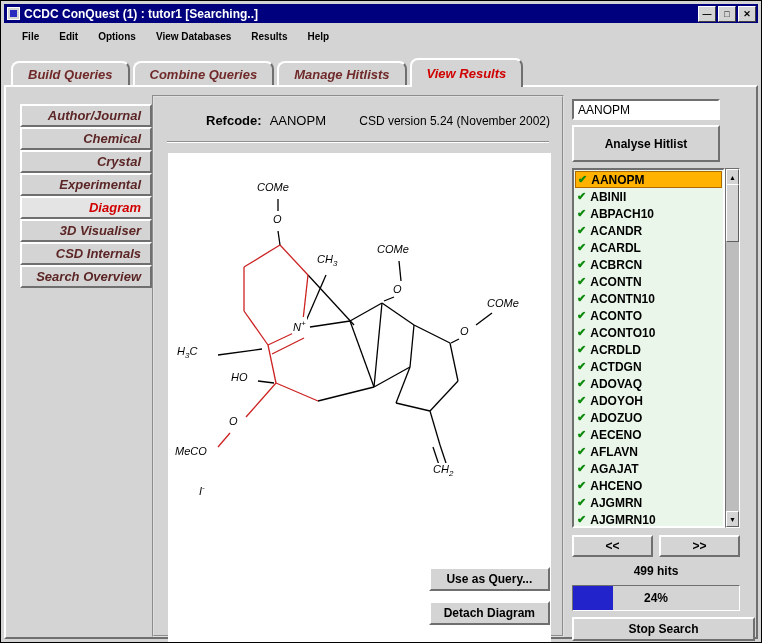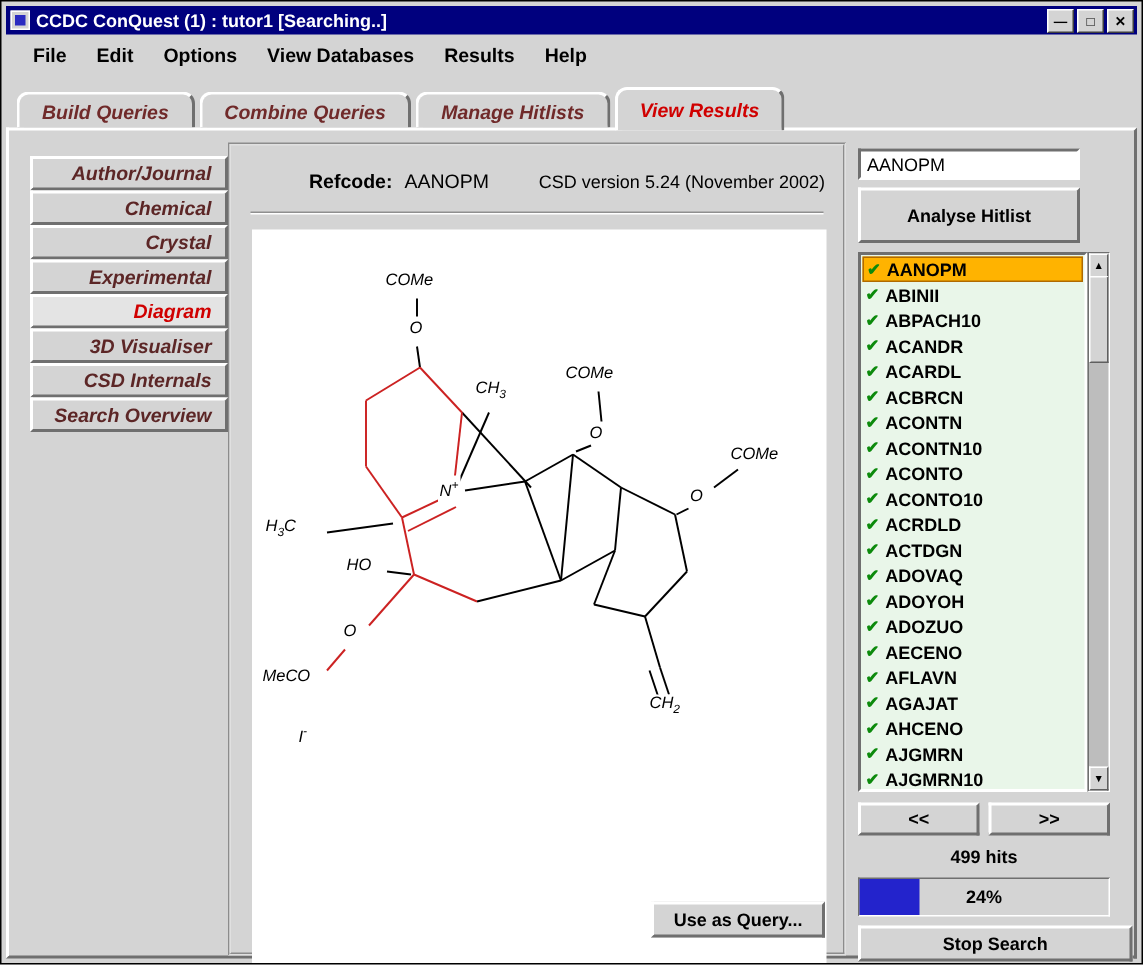--- a/index.html
+++ b/index.html
@@ -14,21 +14,21 @@
     display:flex;align-items:center;padding:0 2px;color:#fff;font-weight:bold;font-size:12px;}
   .app-icon{width:13px;height:13px;margin:0 4px 0 1px;background:#d4d4d4;border:1px solid #fff;
     box-sizing:border-box;position:relative;}
   .app-icon::after{content:"";position:absolute;left:2px;top:2px;right:2px;bottom:2px;background:#2a2ac0;}
   .title-text{flex:1;white-space:nowrap;overflow:hidden;}
   .tbtn{width:16px;height:14px;margin-left:2px;background:#d4d4d4;font-size:9px;font-weight:bold;
     color:#000;display:flex;align-items:center;justify-content:center;
     border-style:solid;border-width:1px;border-color:#ffffff #3f3f3f #3f3f3f #ffffff;}
 
   .menubar{position:absolute;left:3px;top:22px;right:3px;height:26px;display:flex;
-    align-items:center;padding-left:8px;font-size:13px;font-weight:bold;color:#000;}
+    align-items:center;padding-left:8px;font-size:10px;font-weight:bold;color:#000;}
   .menu-item{padding:3px 10px;}
 
   .tabbar{position:absolute;left:10px;top:54px;right:3px;height:30px;display:flex;align-items:flex-end;}
   .tab{height:24px;line-height:24px;padding:0 15px;background:#d4d4d4;margin-right:3px;
     border-top:2px solid #ffffff;border-left:2px solid #ffffff;border-right:2px solid #6f6f6f;
     border-top-left-radius:8px;border-top-right-radius:8px;
     font-style:italic;font-weight:bold;font-size:13px;color:#702a2a;position:relative;z-index:1;box-sizing:border-box;}
   .tab.active{height:29px;line-height:27px;color:var(--active-red,#d00000);z-index:3;margin-bottom:-2px;}
 
   .panel{position:absolute;left:3px;top:84px;right:3px;bottom:3px;background:#d4d4d4;}
@@ -184,20 +184,21 @@
           <span class="atom" style="left: 8px; top: 192px;">H<sub>3</sub>C</span>
           <span class="atom" style="left: 62px; top: 218px;">HO</span>
           <span class="atom" style="left: 60px; top: 262px;">O</span>
           <span class="atom" style="left: 6px; top: 292px;">MeCO</span>
           <span class="atom" style="left: 264px; top: 310px;">CH<sub>2</sub></span>
           <span class="atom" style="left: 30px; top: 328px;">I<sup>-</sup></span>
         </div>
 
       <div class="diag-buttons">
         <div class="btn raised">Use as Query...</div>
+        <div class="btn raised">Detach Diagram</div>
       </div>
     </div>
 
     <div class="rightcol">
       <input class="field sunken" value="AANOPM" style="">
       <div class="btn raised analyse">Analyse Hitlist</div>
 
       <div class="listwrap">
         <div class="hitlist sunken">
             <div class="row selected">

